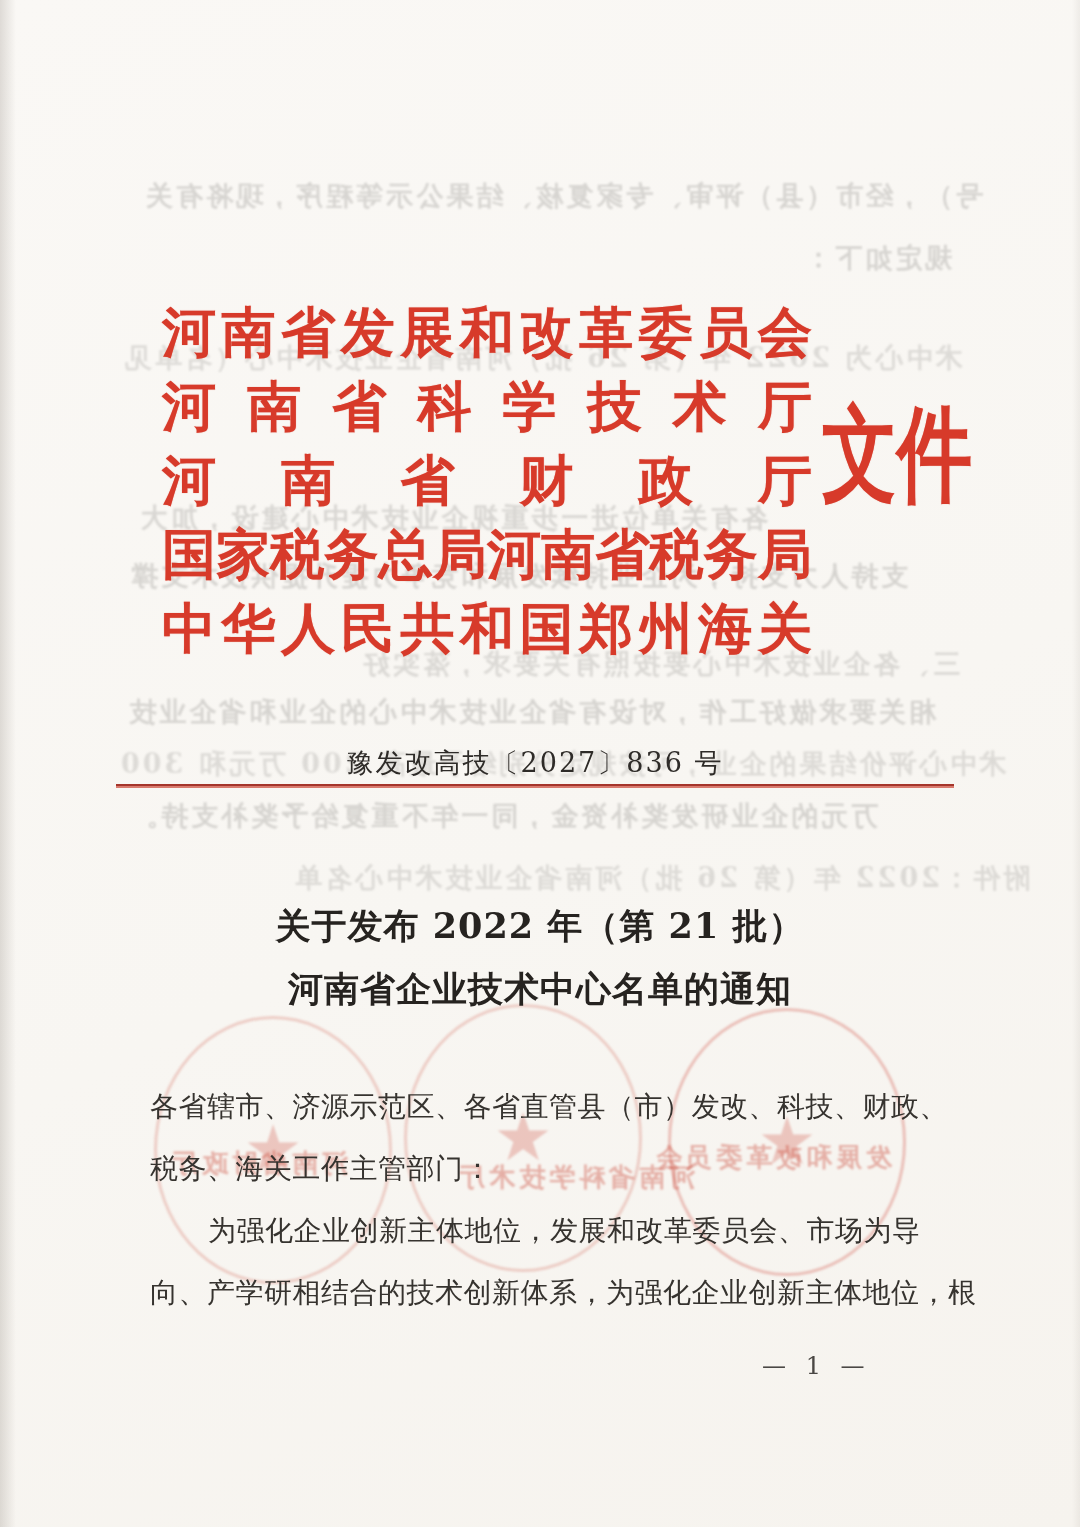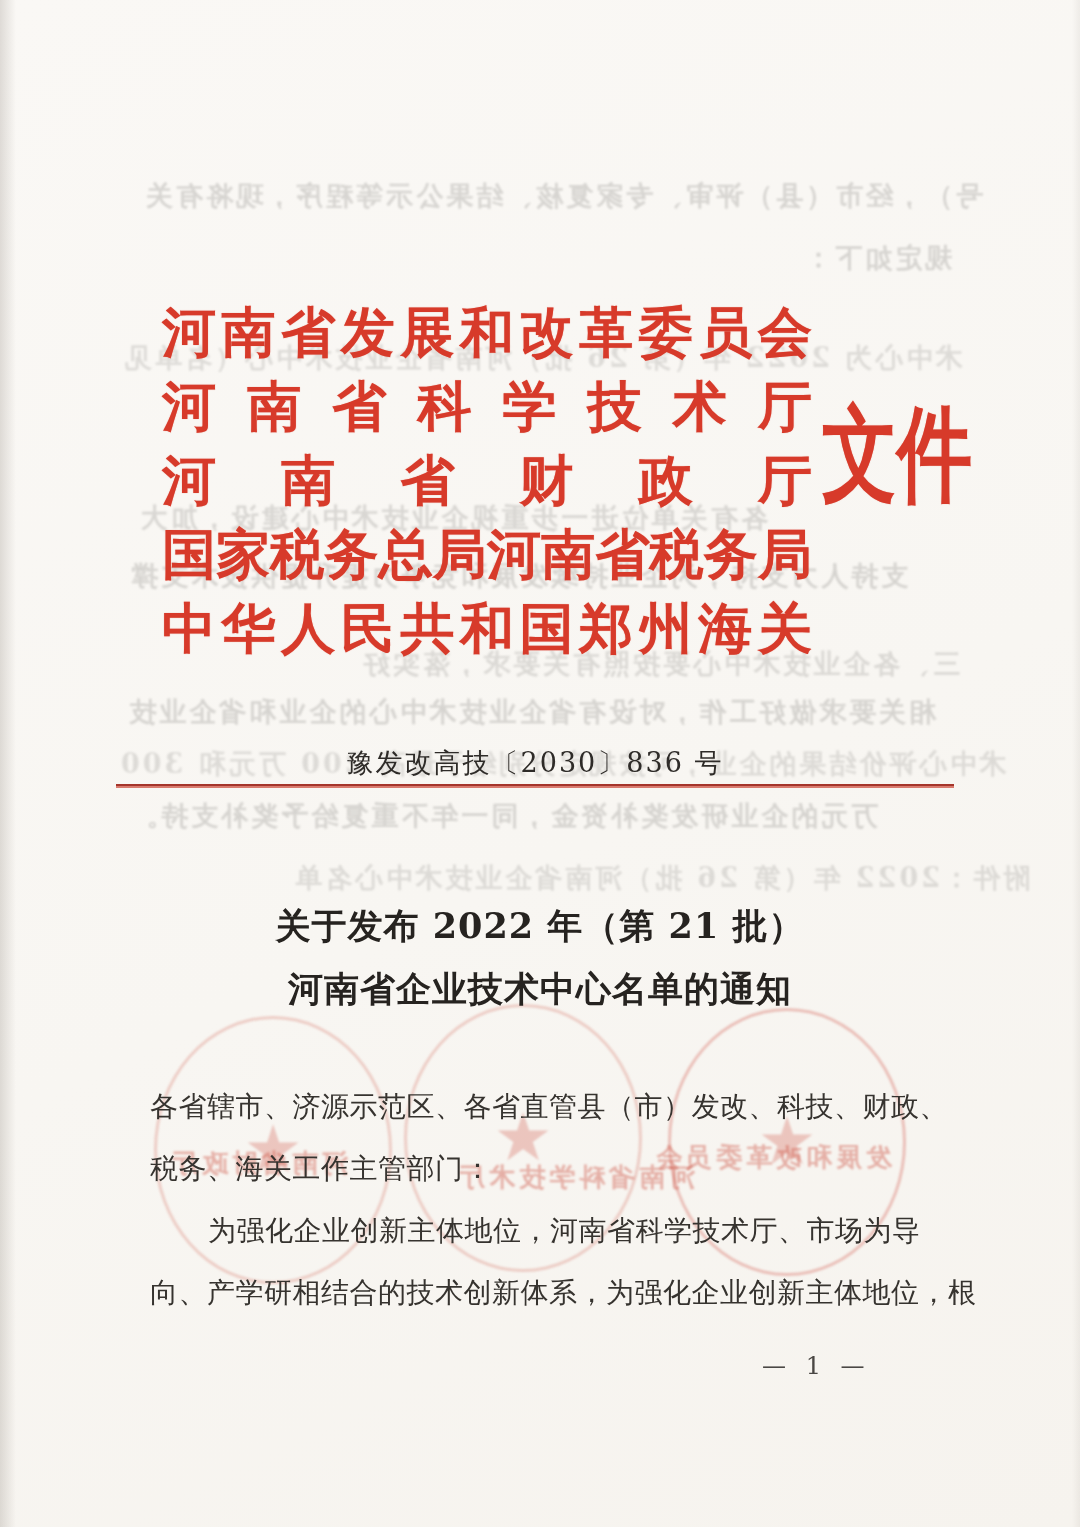--- a/index.html
+++ b/index.html
@@ -192,30 +192,30 @@
         <span>和</span>
         <span>国</span>
         <span>郑</span>
         <span>州</span>
         <span>海</span>
         <span>关</span>
       </div>
   </div>
   <div class="doc-type">文件</div>
 
-  <div class="doc-number">豫发改高技〔2030〕836 号</div>
+  <div class="doc-number">豫发改高技〔2027〕836 号</div>
   <div class="red-line"></div>
 
   <div class="title-block">
     <div>关于发布 2022 年（第 21 批）</div>
     <div>河南省企业技术中心名单的通知</div>
   </div>
 
   <div class="body-block">
     <div class="body-line">各省辖市、济源示范区、各省直管县（市）发改、科技、财政、</div>
     <div class="body-line">税务、海关工作主管部门：</div>
-    <div class="body-line indent">为强化企业创新主体地位，河南省科学技术厅、市场为导</div>
+    <div class="body-line indent">为强化企业创新主体地位，发展和改革委员会、市场为导</div>
     <div class="body-line">向、产学研相结合的技术创新体系，为强化企业创新主体地位，根</div>
   </div>
 
   <div class="page-number">— 1 —</div>
 
 </div>
 
 </body></html>

